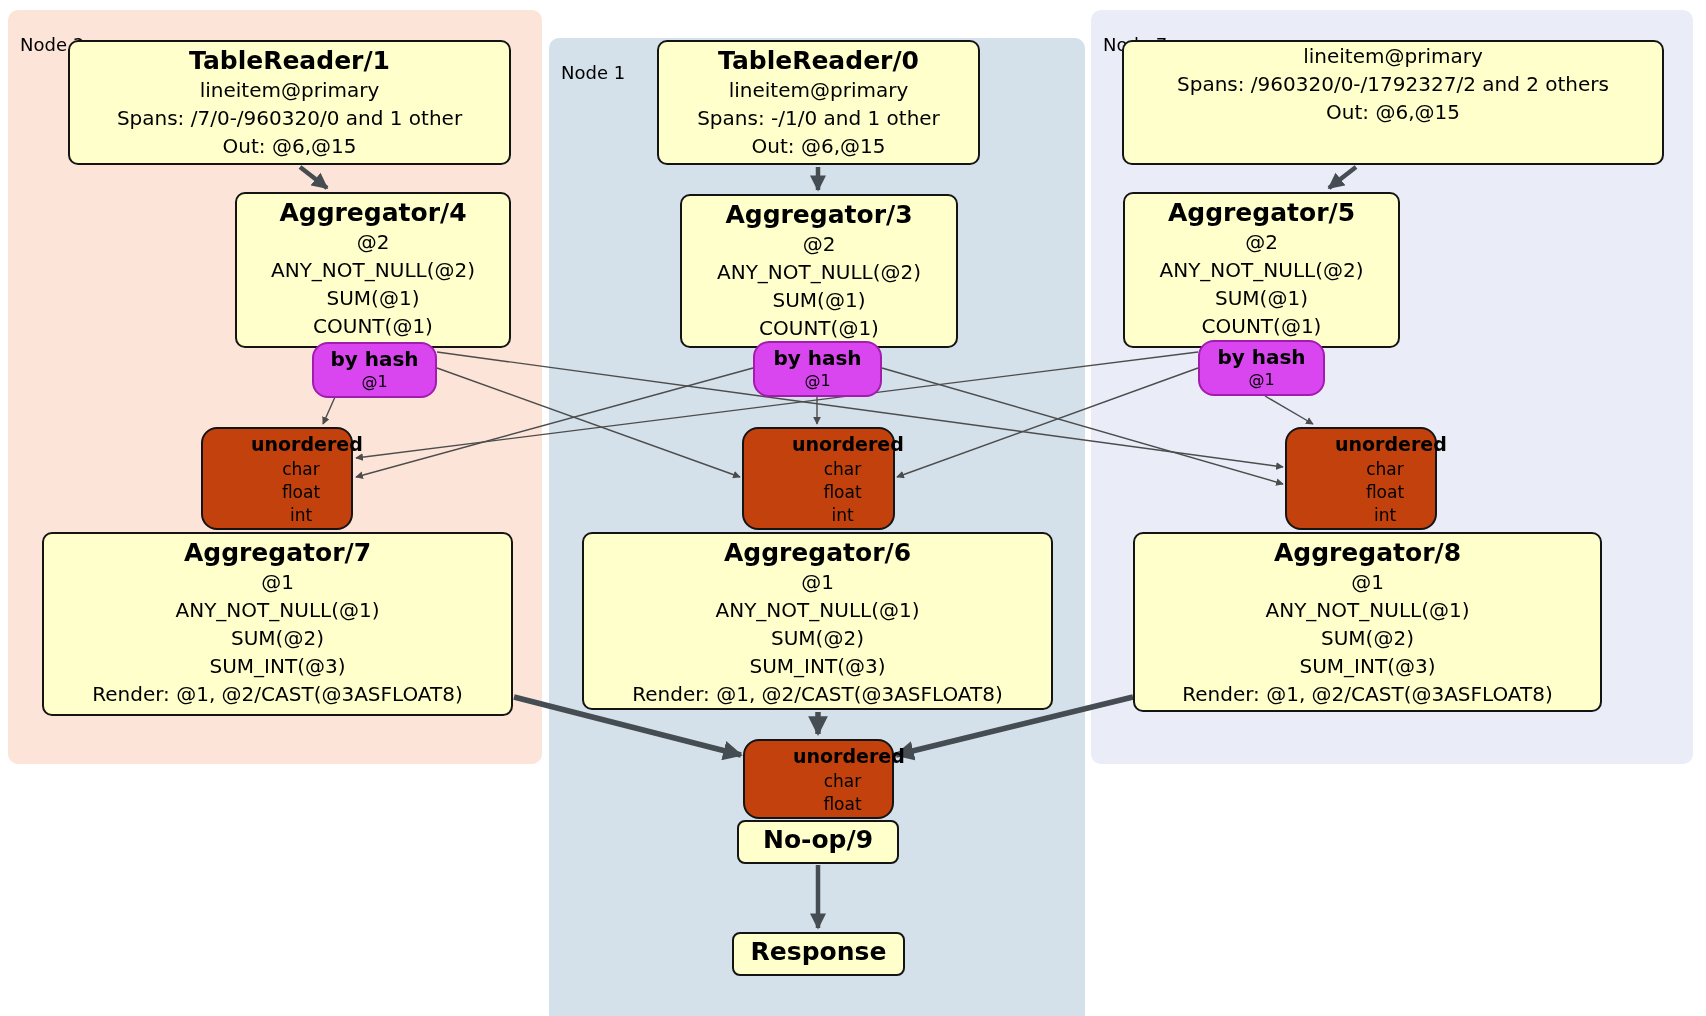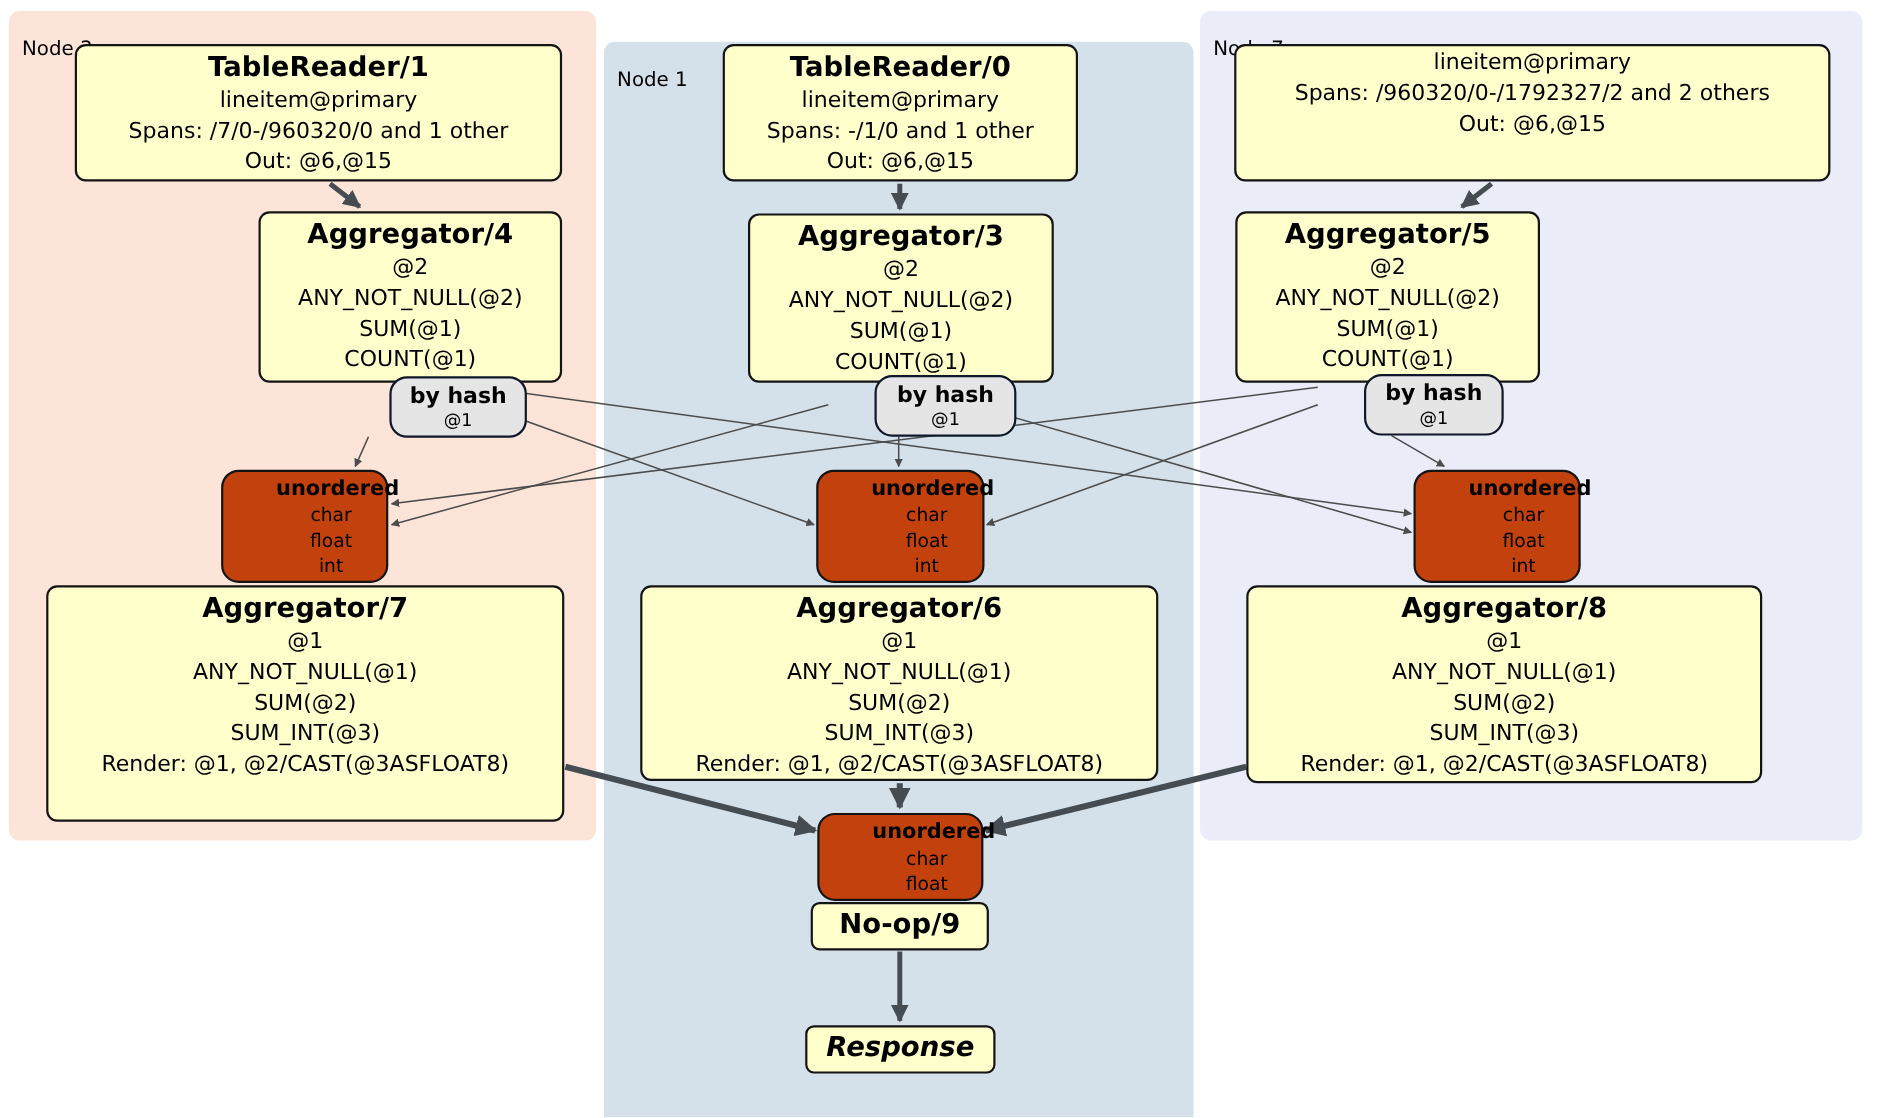--- a/index.html
+++ b/index.html
@@ -7,22 +7,22 @@
     position:relative;width:1706px;height:1016px;overflow:hidden;
     font-family:"DejaVu Sans","Liberation Sans",sans-serif;color:#000;background:#ffffff;
   }
   .region{position:absolute;border-radius:10px;z-index:0;}
   .region-label{position:absolute;left:12px;top:24px;font-size:18px;line-height:22px;}
   .edges{position:absolute;left:0;top:0;z-index:1;}
   .box{position:absolute;background:#ffffcc;border:2px solid #141414;border-radius:10px;
        text-align:center;z-index:2;box-sizing:border-box;overflow:hidden;}
   .box-title{font-weight:bold;font-size:25px;line-height:30px;padding-top:4px;white-space:nowrap;}
   .box-line{font-size:20px;line-height:28px;white-space:nowrap;}
-  .router{position:absolute;background:#e5e5e5;border:2px solid #0f172a;border-radius:16px;
-          text-align:center;z-index:3;box-sizing:border-box;margin-left:42px;}
+  .router{position:absolute;background:#d946ef;border:2px solid #a21caf;border-radius:16px;
+          text-align:center;z-index:3;box-sizing:border-box;}
   .router-title{font-weight:bold;font-size:20px;line-height:26px;padding-top:2px;}
   .router-sub{font-size:16px;line-height:20px;}
   .sync{position:absolute;background:#c2410c;border:2px solid #141414;border-radius:16px;
         text-align:center;z-index:3;box-sizing:border-box;padding-left:48px;}
   .sync-title{font-weight:bold;font-size:19px;line-height:27px;padding-top:2px;}
   .sync-line{font-size:17px;line-height:23px;}
   .single .box-title{padding-top:3px;}
 </style>
 </head>
 <body>
@@ -135,21 +135,21 @@
     <div class="sync-line">float</div>
     <div class="sync-line">int</div>
   </div>
   <div class="sync" style="left:1285px;top:427px;width:152px;height:103px;">
     <div class="sync-title">unordered</div>
     <div class="sync-line">char</div>
     <div class="sync-line">float</div>
     <div class="sync-line">int</div>
   </div>
 
-  <div class="box" style="left:42px;top:532px;width:471px;height:215px;">
+  <div class="box" style="left:42px;top:532px;width:471px;height:184px;">
     <div class="box-title">Aggregator/7</div>
     <div class="box-line">@1</div>
     <div class="box-line">ANY_NOT_NULL(@1)</div>
     <div class="box-line">SUM(@2)</div>
     <div class="box-line">SUM_INT(@3)</div>
     <div class="box-line">Render: @1, @2/CAST(@3ASFLOAT8)</div>
   </div>
   <div class="box" style="left:582px;top:532px;width:471px;height:178px;">
     <div class="box-title">Aggregator/6</div>
     <div class="box-line">@1</div>
@@ -169,17 +169,17 @@
 
   <div class="sync" style="left:743px;top:739px;width:151px;height:80px;">
     <div class="sync-title">unordered</div>
     <div class="sync-line">char</div>
     <div class="sync-line">float</div>
   </div>
 
   <div class="box single" style="left:737px;top:820px;width:162px;height:44px;border-radius:8px;">
     <div class="box-title">No-op/9</div>
   </div>
-  <div class="box single" style="left:732px;top:932px;width:173px;height:44px;border-radius:8px;font-style:italic;">
+  <div class="box single" style="left:732px;top:932px;width:173px;height:44px;border-radius:8px;">
     <div class="box-title">Response</div>
   </div>
 
 </div>
 
 </body></html>

